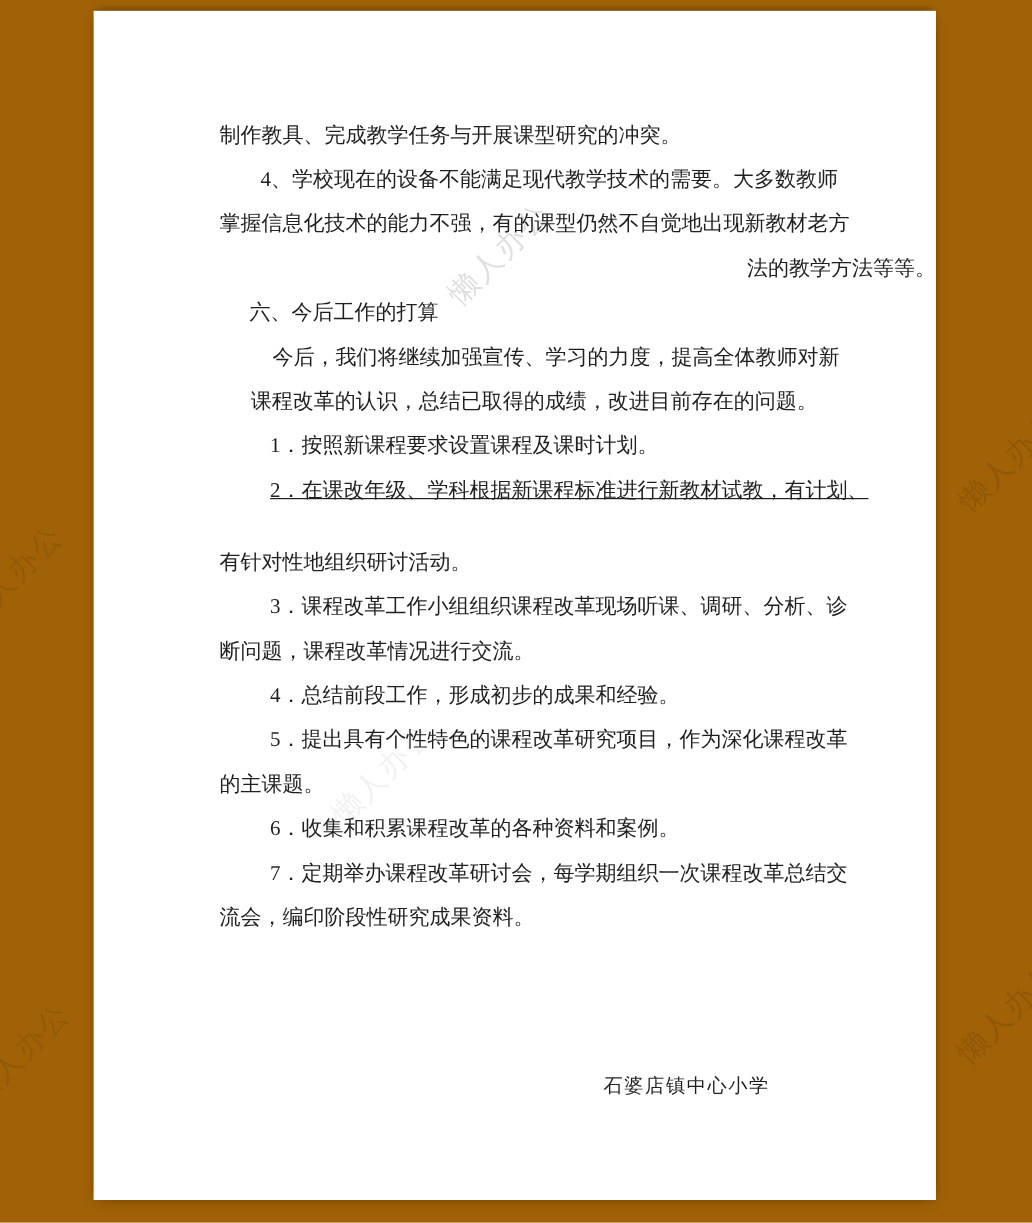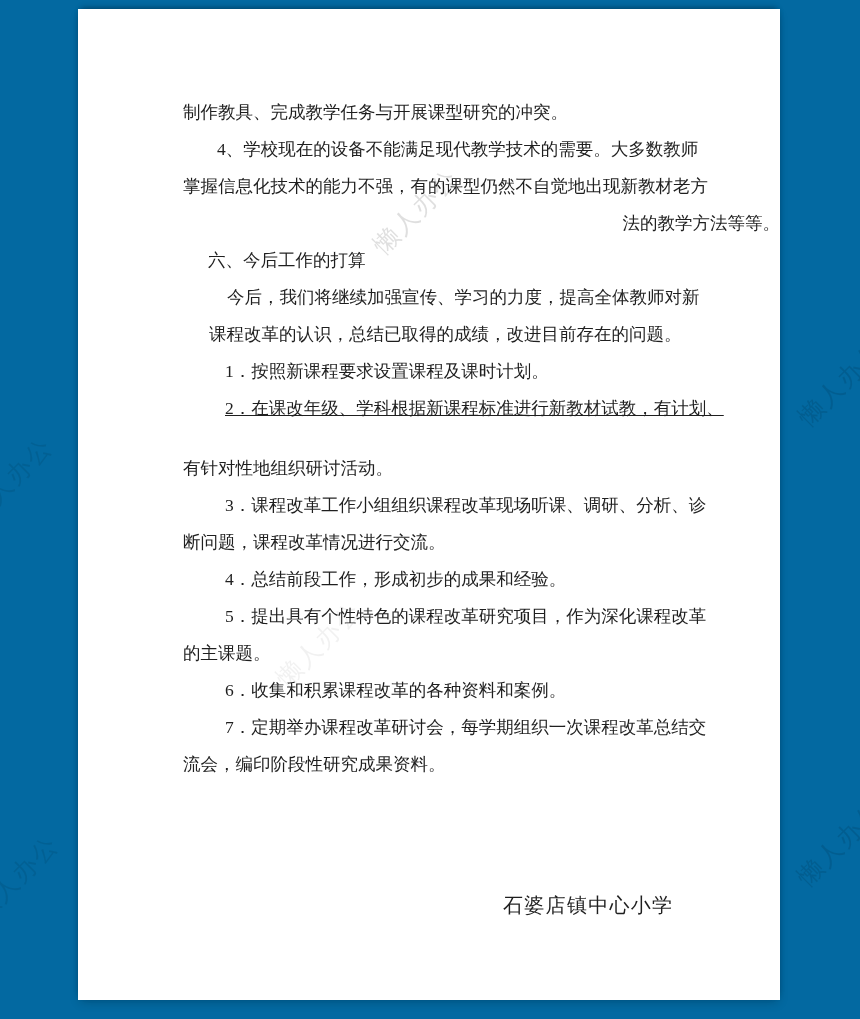--- a/index.html
+++ b/index.html
@@ -4,21 +4,21 @@
 <style>
   html, body {
     margin: 0;
     padding: 0;
     background: #f5f6f8;
   }
   .canvas {
     position: relative;
     width: 860px;
     height: 1019px;
-    background: #0369a1;
+    background: #a16207;
     overflow: hidden;
     font-family: "Liberation Serif", "DejaVu Serif", serif;
   }
   .paper {
     position: absolute;
     left: 78px;
     top: 9px;
     width: 702px;
     height: 991px;
     background: #ffffff;
@@ -37,21 +37,21 @@
     color: #1f1f1f;
     white-space: nowrap;
     letter-spacing: 0;
   }
   .sig-spacer {
     height: 104px;
   }
   .signature {
     height: 37px;
     line-height: 37px;
-    font-size: 20px;
+    font-size: 16px;
     letter-spacing: 1.3px;
     color: #1f1f1f;
     margin-left: 320px;
     white-space: nowrap;
     font-family: Liberation Serif, serif;
   }
   .wm-layer {
     position: absolute;
     left: 0;
     top: 0;

